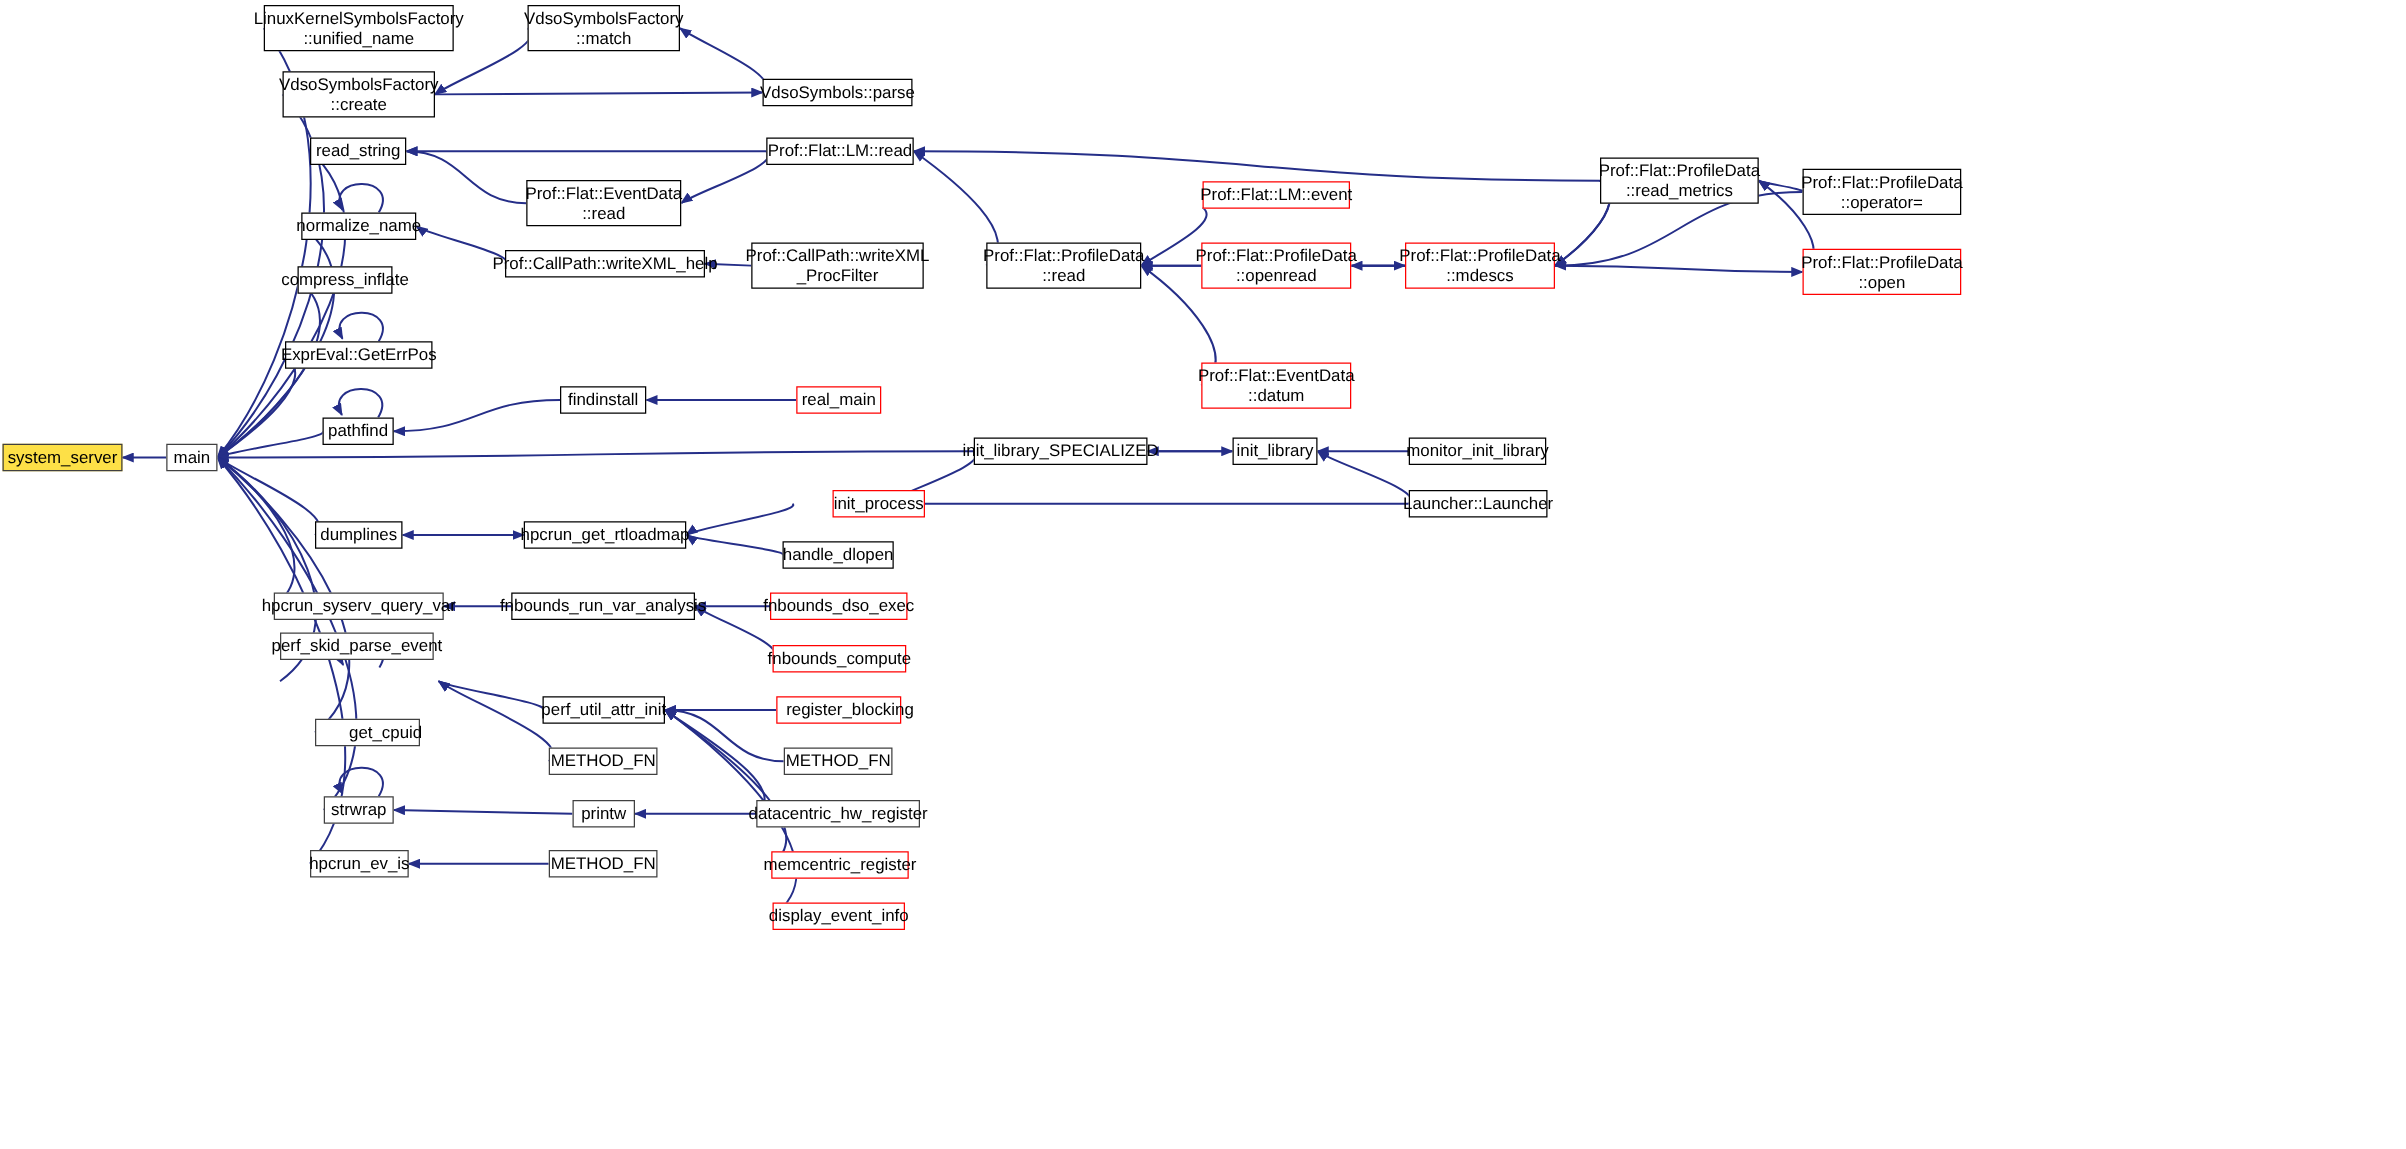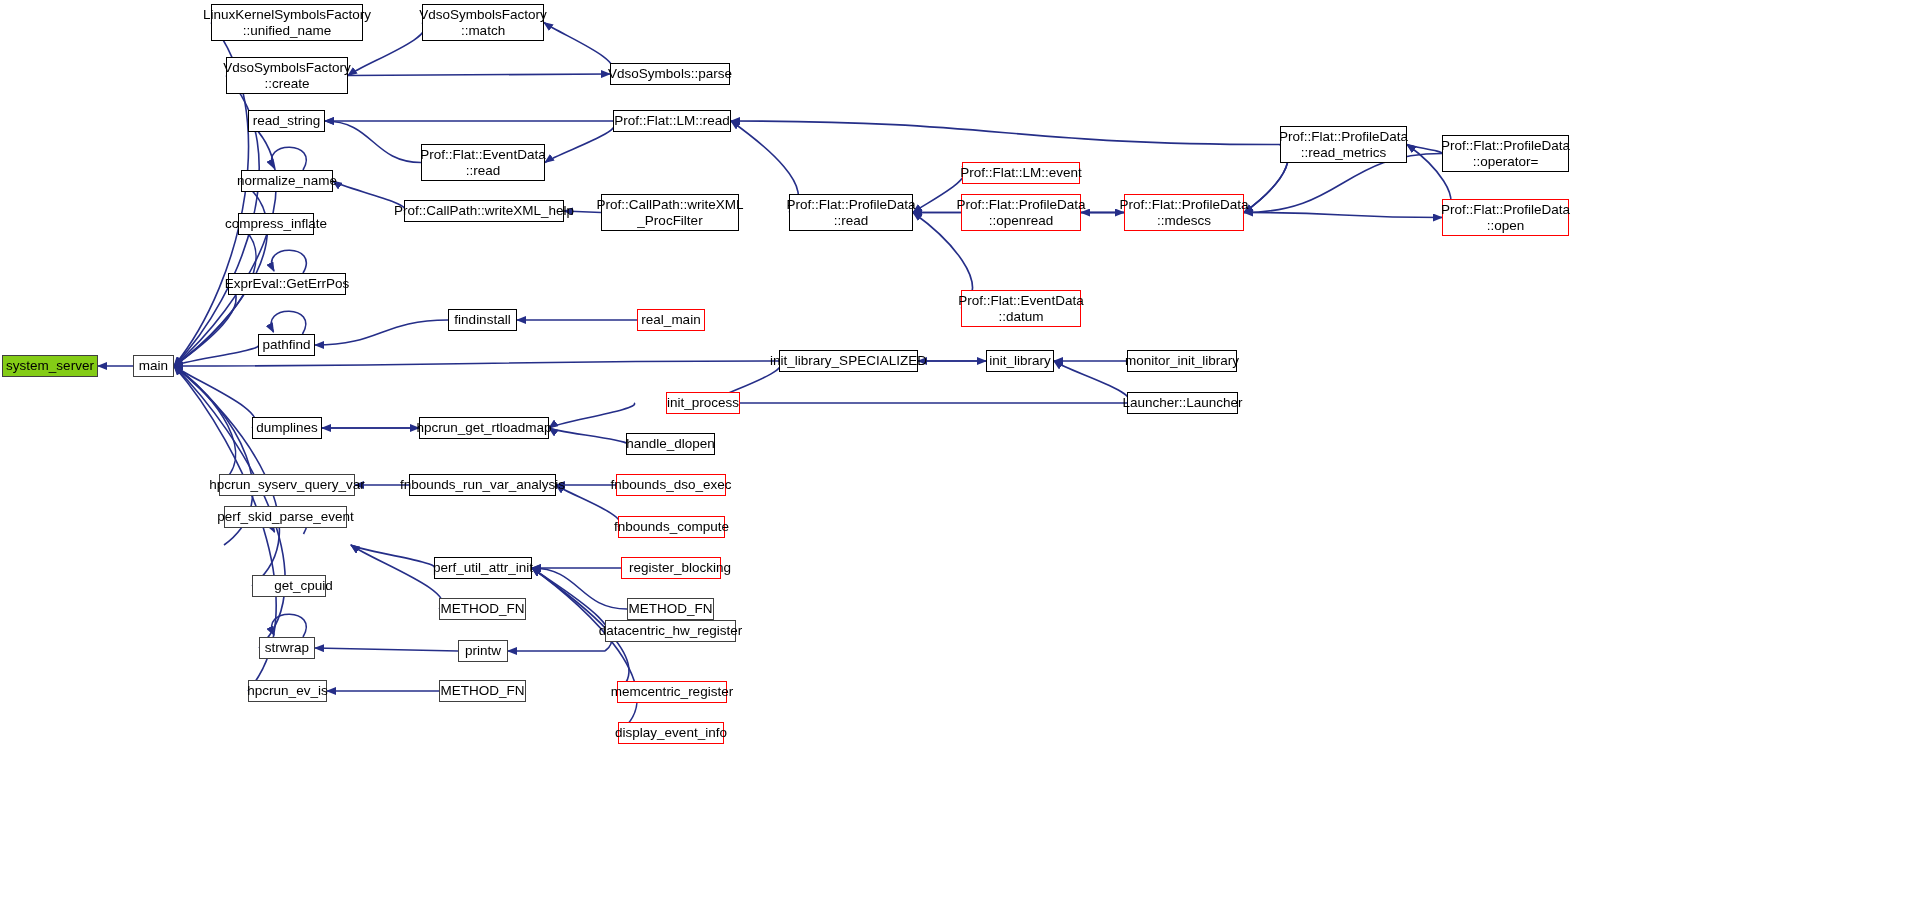--- a/index.html
+++ b/index.html
@@ -37,21 +37,21 @@
     line-height: 1.12;
     letter-spacing: 0px;
     white-space: pre-line;
     padding: 0 2px;
     z-index: 5;
   }
   .node.red {
     border-color: #ff0000;
   }
   .node.current {
-    background: #84cc16;
+    background: #fde047;
     border-color: #404040;
   }
   .node.gray-border {
     border-color: #404040;
   }
 </style>
 </head>
 <body>
 
 <div id="canvas">
@@ -143,21 +143,21 @@
       <div class="node" style="left: 610px; top: 63px; width: 120px; height: 22px;">VdsoSymbols::parse</div>
       <div class="node" style="left: 248px; top: 110px; width: 77px; height: 22px;">read_string</div>
       <div class="node" style="left: 613px; top: 110px; width: 118px; height: 22px;">Prof::Flat::LM::read</div>
       <div class="node" style="left: 421px; top: 144px; width: 124px; height: 37px;">Prof::Flat::EventData
 ::read</div>
       <div class="node" style="left: 1280px; top: 126px; width: 127px; height: 37px;">Prof::Flat::ProfileData
 ::read_metrics</div>
       <div class="node" style="left: 1442px; top: 135px; width: 127px; height: 37px;">Prof::Flat::ProfileData
 ::operator=</div>
       <div class="node" style="left: 241px; top: 170px; width: 92px; height: 22px;">normalize_name</div>
-      <div class="node red" style="left: 962px; top: 162px; width: 118px; height: 22px;">Prof::Flat::LM::event</div>
+      <div class="node red" style="left: 962px; top: 145px; width: 118px; height: 22px;">Prof::Flat::LM::event</div>
       <div class="node" style="left: 404px; top: 200px; width: 160px; height: 22px;">Prof::CallPath::writeXML_help</div>
       <div class="node" style="left: 601px; top: 194px; width: 138px; height: 37px;">Prof::CallPath::writeXML
 _ProcFilter</div>
       <div class="node" style="left: 789px; top: 194px; width: 124px; height: 37px;">Prof::Flat::ProfileData
 ::read</div>
       <div class="node red" style="left: 961px; top: 194px; width: 120px; height: 37px;">Prof::Flat::ProfileData
 ::openread</div>
       <div class="node red" style="left: 1124px; top: 194px; width: 120px; height: 37px;">Prof::Flat::ProfileData
 ::mdescs</div>
       <div class="node red" style="left: 1442px; top: 199px; width: 127px; height: 37px;">Prof::Flat::ProfileData
@@ -177,24 +177,24 @@
       <div class="node" style="left: 252px; top: 417px; width: 70px; height: 22px;">dumplines</div>
       <div class="node" style="left: 419px; top: 417px; width: 130px; height: 22px;">hpcrun_get_rtloadmap</div>
       <div class="node" style="left: 626px; top: 433px; width: 89px; height: 22px;">handle_dlopen</div>
       <div class="node gray-border" style="left: 219px; top: 474px; width: 136px; height: 22px;">hpcrun_syserv_query_var</div>
       <div class="node" style="left: 409px; top: 474px; width: 147px; height: 22px;">fnbounds_run_var_analysis</div>
       <div class="node red" style="left: 616px; top: 474px; width: 110px; height: 22px;">fnbounds_dso_exec</div>
       <div class="node red" style="left: 618px; top: 516px; width: 107px; height: 22px;">fnbounds_compute</div>
       <div class="node gray-border" style="left: 224px; top: 506px; width: 123px; height: 22px;">perf_skid_parse_event</div>
       <div class="node" style="left: 434px; top: 557px; width: 98px; height: 22px;">perf_util_attr_init</div>
       <div class="node red" style="left: 621px; top: 557px; width: 100px; height: 22px; padding-left: 20px;">register_blocking</div>
-      <div class="node gray-border" style="left: 252px; top: 575px; width: 74px; height: 22px; padding-left: 31px;">get_cpuid</div>
+      <div class="node gray-border" style="left: 252px; top: 575px; width: 84px; height: 22px; padding-left: 31px;">get_cpuid</div>
       <div class="node gray-border" style="left: 439px; top: 598px; width: 87px; height: 22px;">METHOD_FN</div>
       <div class="node gray-border" style="left: 627px; top: 598px; width: 87px; height: 22px;">METHOD_FN</div>
       <div class="node gray-border" style="left: 259px; top: 637px; width: 56px; height: 22px;">strwrap</div>
       <div class="node gray-border" style="left: 458px; top: 640px; width: 50px; height: 22px;">printw</div>
-      <div class="node gray-border" style="left: 605px; top: 620px; width: 131px; height: 22px; text-align: center;">datacentric_hw_register</div>
+      <div class="node gray-border" style="left: 605px; top: 640px; width: 131px; height: 22px; text-align: center;">datacentric_hw_register</div>
       <div class="node gray-border" style="left: 248px; top: 680px; width: 79px; height: 22px;">hpcrun_ev_is</div>
       <div class="node gray-border" style="left: 439px; top: 680px; width: 87px; height: 22px;">METHOD_FN</div>
       <div class="node red" style="left: 617px; top: 681px; width: 110px; height: 22px;">memcentric_register</div>
       <div class="node red" style="left: 618px; top: 722px; width: 106px; height: 22px;">display_event_info</div>
     </div>
 </div>
 
 </body></html>

